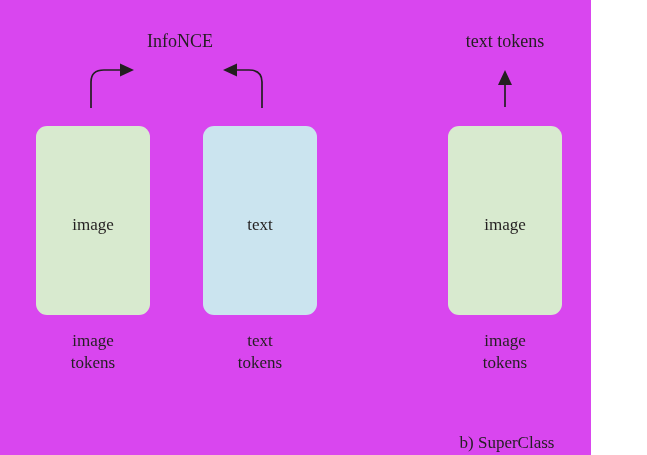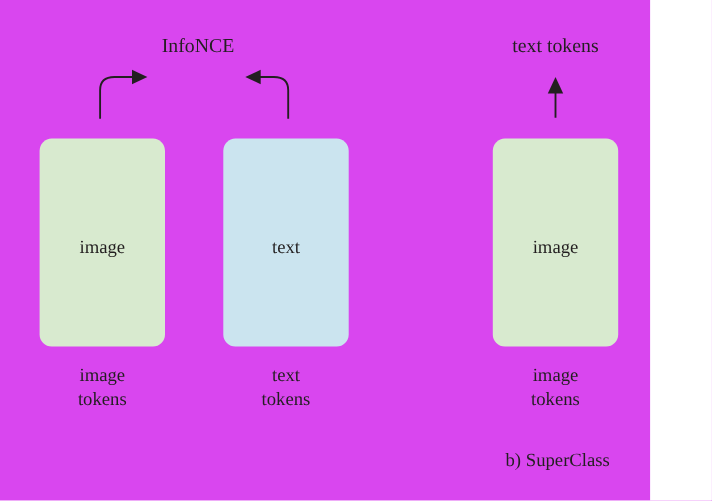--- a/index.html
+++ b/index.html
@@ -98,21 +98,21 @@
   .caption {
     font-size: 17px;
   }
   #caption-a {
     left: 90px;
     top: 412px;
     width: 200px;
   }
   #caption-b {
     left: 407px;
-    top: 408px;
+    top: 432px;
     width: 200px;
   }
   
   .arrow-svg {
     position: absolute;
     overflow: visible;
   }
   #arrow-left-svg {
     left: 70px;
     top: 58px;

